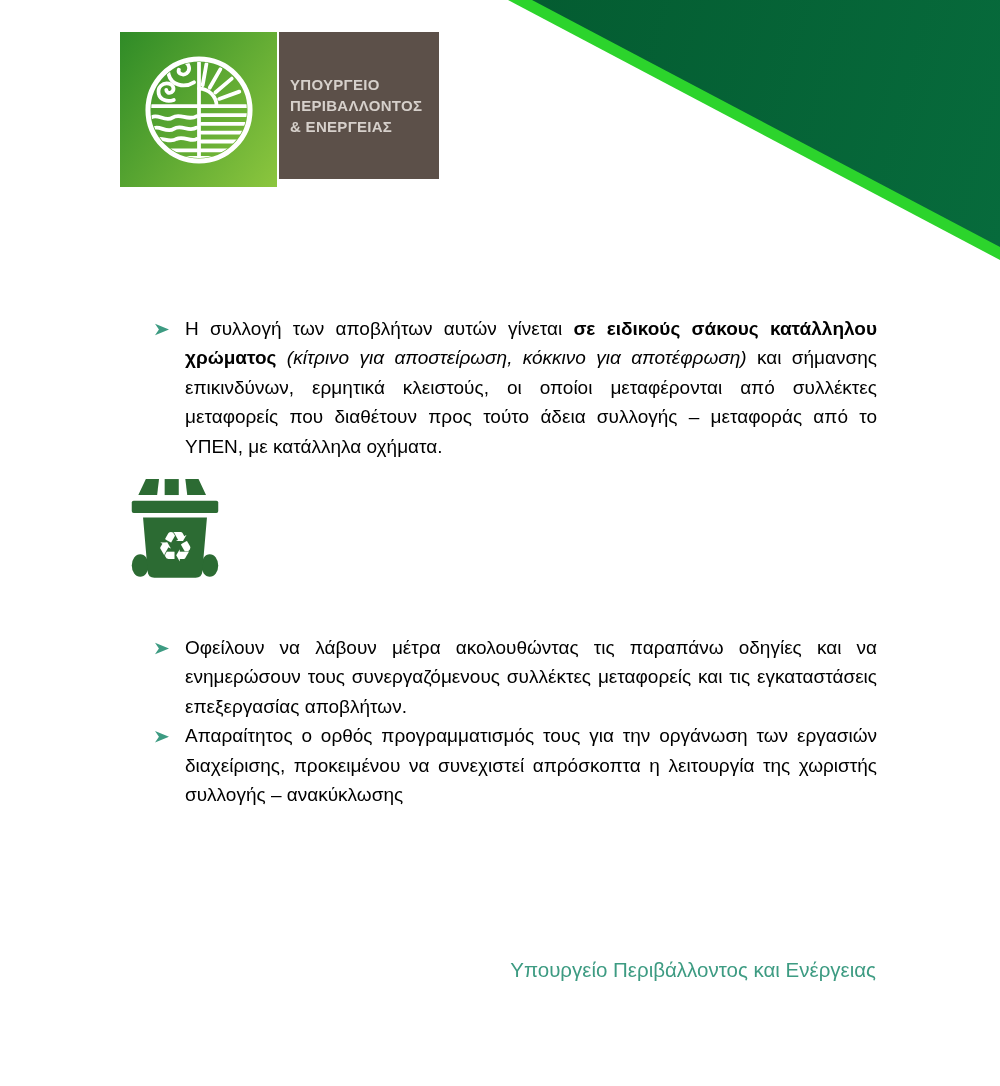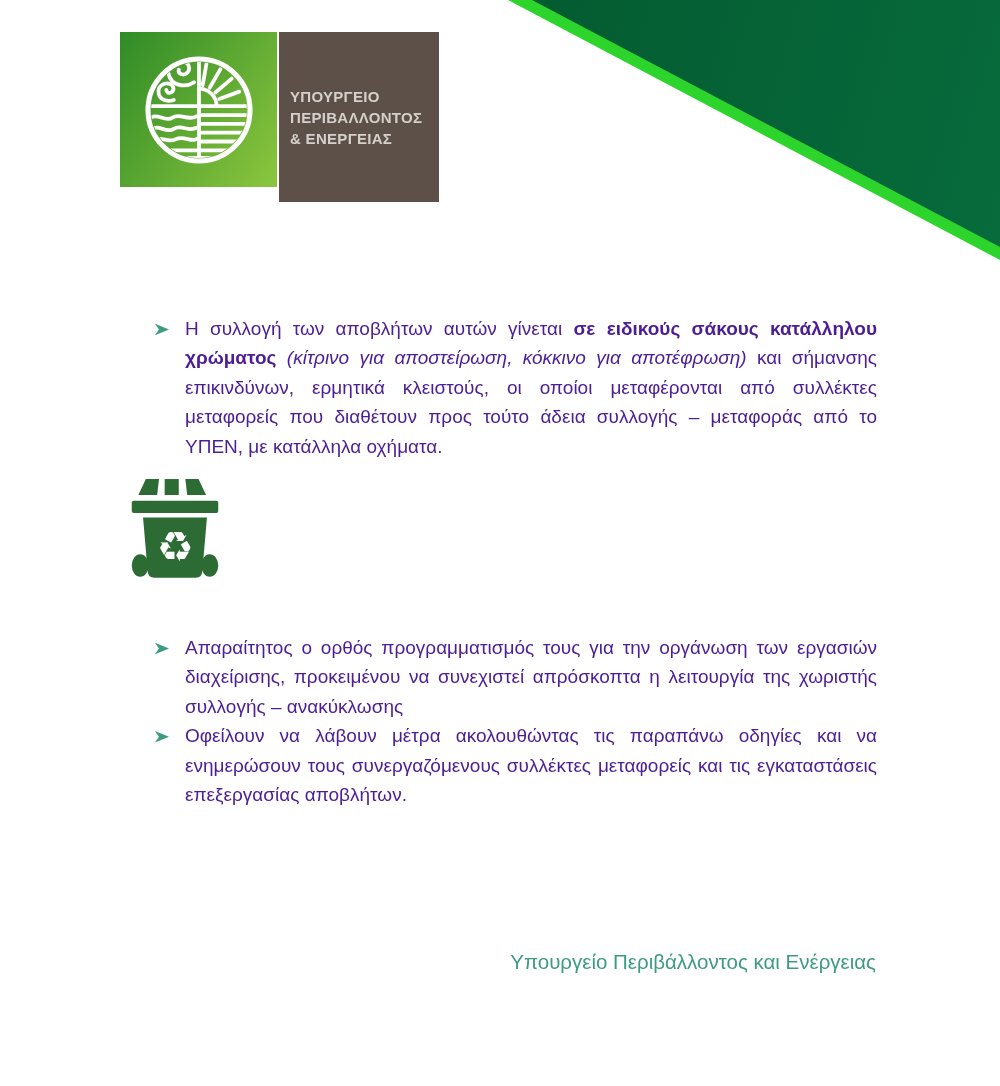--- a/index.html
+++ b/index.html
@@ -24,21 +24,21 @@
   }
 
   
   .logo { position:absolute; left:120px; top:32px; display:flex; }
   .logo-green {
     width:157px; height:155px;
     background:linear-gradient(125deg,#2f8b27 0%, #8cc63e 100%);
     display:flex; align-items:center; justify-content:center;
   }
   .logo-brown {
-    width:149px; height:170px; margin-left:2px;
+    width:149px; height:147px; margin-left:2px;
     background:#5c5049;
     color:#d6d0cb;
     display:flex; flex-direction:column; justify-content:center;
     padding-left:11px; box-sizing:content-box;
     font-size:15px; line-height:21px; font-weight:bold; letter-spacing:.3px;
   }
 
   
   .bullet-block { position:absolute; left:155px; width:722px; }
   #bullet1-block { top:314px; }
@@ -47,40 +47,40 @@
   .li .marker {
     flex:none; width:30px; padding-top:9px;
   }
   .arrowhead {
     display:block; width:14px; height:13px;
     background:#3d9b82;
     clip-path:polygon(0 6%, 100% 50%, 0 94%, 28% 50%);
   }
   .li .txt {
     flex:1; text-align:justify;
-    font-size:19px; line-height:29.4px; color:#4c1d95;
+    font-size:19px; line-height:29.4px; color:#000000;
   }
   .li .txt .b { font-weight:bold; }
   .li .txt .i { font-style:italic; }
 
   
   .bin { position:absolute; left:128px; top:474px; width:94px; height:106px; }
 
   
   .section-heading {
     position:absolute; left:112px; top:587px;
     font-size:21.5px; font-weight:bold; color:#1f7a63;
   }
 
   
   .footer {
     position:absolute; left:0; right:124px; top:934px;
     text-align:right; color:#3d9b82; font-size:20.5px; line-height:24px;
   }
-  .footer .fl2 { margin-top:16px; }
+  .footer .fl2 { margin-top:24px; }
 </style>
 </head>
 <body>
 
 <div id="page">
 
   <div class="tri-bright"></div>
   <div class="tri-dark"></div>
 
   <div class="logo">
@@ -148,27 +148,27 @@
       <text x="50" y="92" font-size="44" text-anchor="middle" fill="#ffffff" font-family="'DejaVu Sans', sans-serif">♻</text>
     </svg>
   </div>
 
 
   <div class="bullet-block" id="bullets23-block">
     <div class="li">
       <span class="marker">
           <span class="arrowhead"></span>
         </span>
-      <span class="txt">Απαραίτητος ο ορθός προγραμματισμός τους για την οργάνωση των εργασιών διαχείρισης, προκειμένου να συνεχιστεί απρόσκοπτα η λειτουργία της χωριστής συλλογής – ανακύκλωσης</span>
+      <span class="txt">Οφείλουν να λάβουν μέτρα ακολουθώντας τις παραπάνω οδηγίες και να ενημερώσουν τους συνεργαζόμενους συλλέκτες μεταφορείς και τις εγκαταστάσεις επεξεργασίας αποβλήτων.</span>
     </div>
     <div class="li">
       <span class="marker">
           <span class="arrowhead"></span>
         </span>
-      <span class="txt">Οφείλουν να λάβουν μέτρα ακολουθώντας τις παραπάνω οδηγίες και να ενημερώσουν τους συνεργαζόμενους συλλέκτες μεταφορείς και τις εγκαταστάσεις επεξεργασίας αποβλήτων.</span>
+      <span class="txt">Απαραίτητος ο ορθός προγραμματισμός τους για την οργάνωση των εργασιών διαχείρισης, προκειμένου να συνεχιστεί απρόσκοπτα η λειτουργία της χωριστής συλλογής – ανακύκλωσης</span>
     </div>
   </div>
 
   <div class="footer">
     <div class="fl2">Υπουργείο Περιβάλλοντος και Ενέργειας</div>
   </div>
 
 </div>
 
 </body></html>

